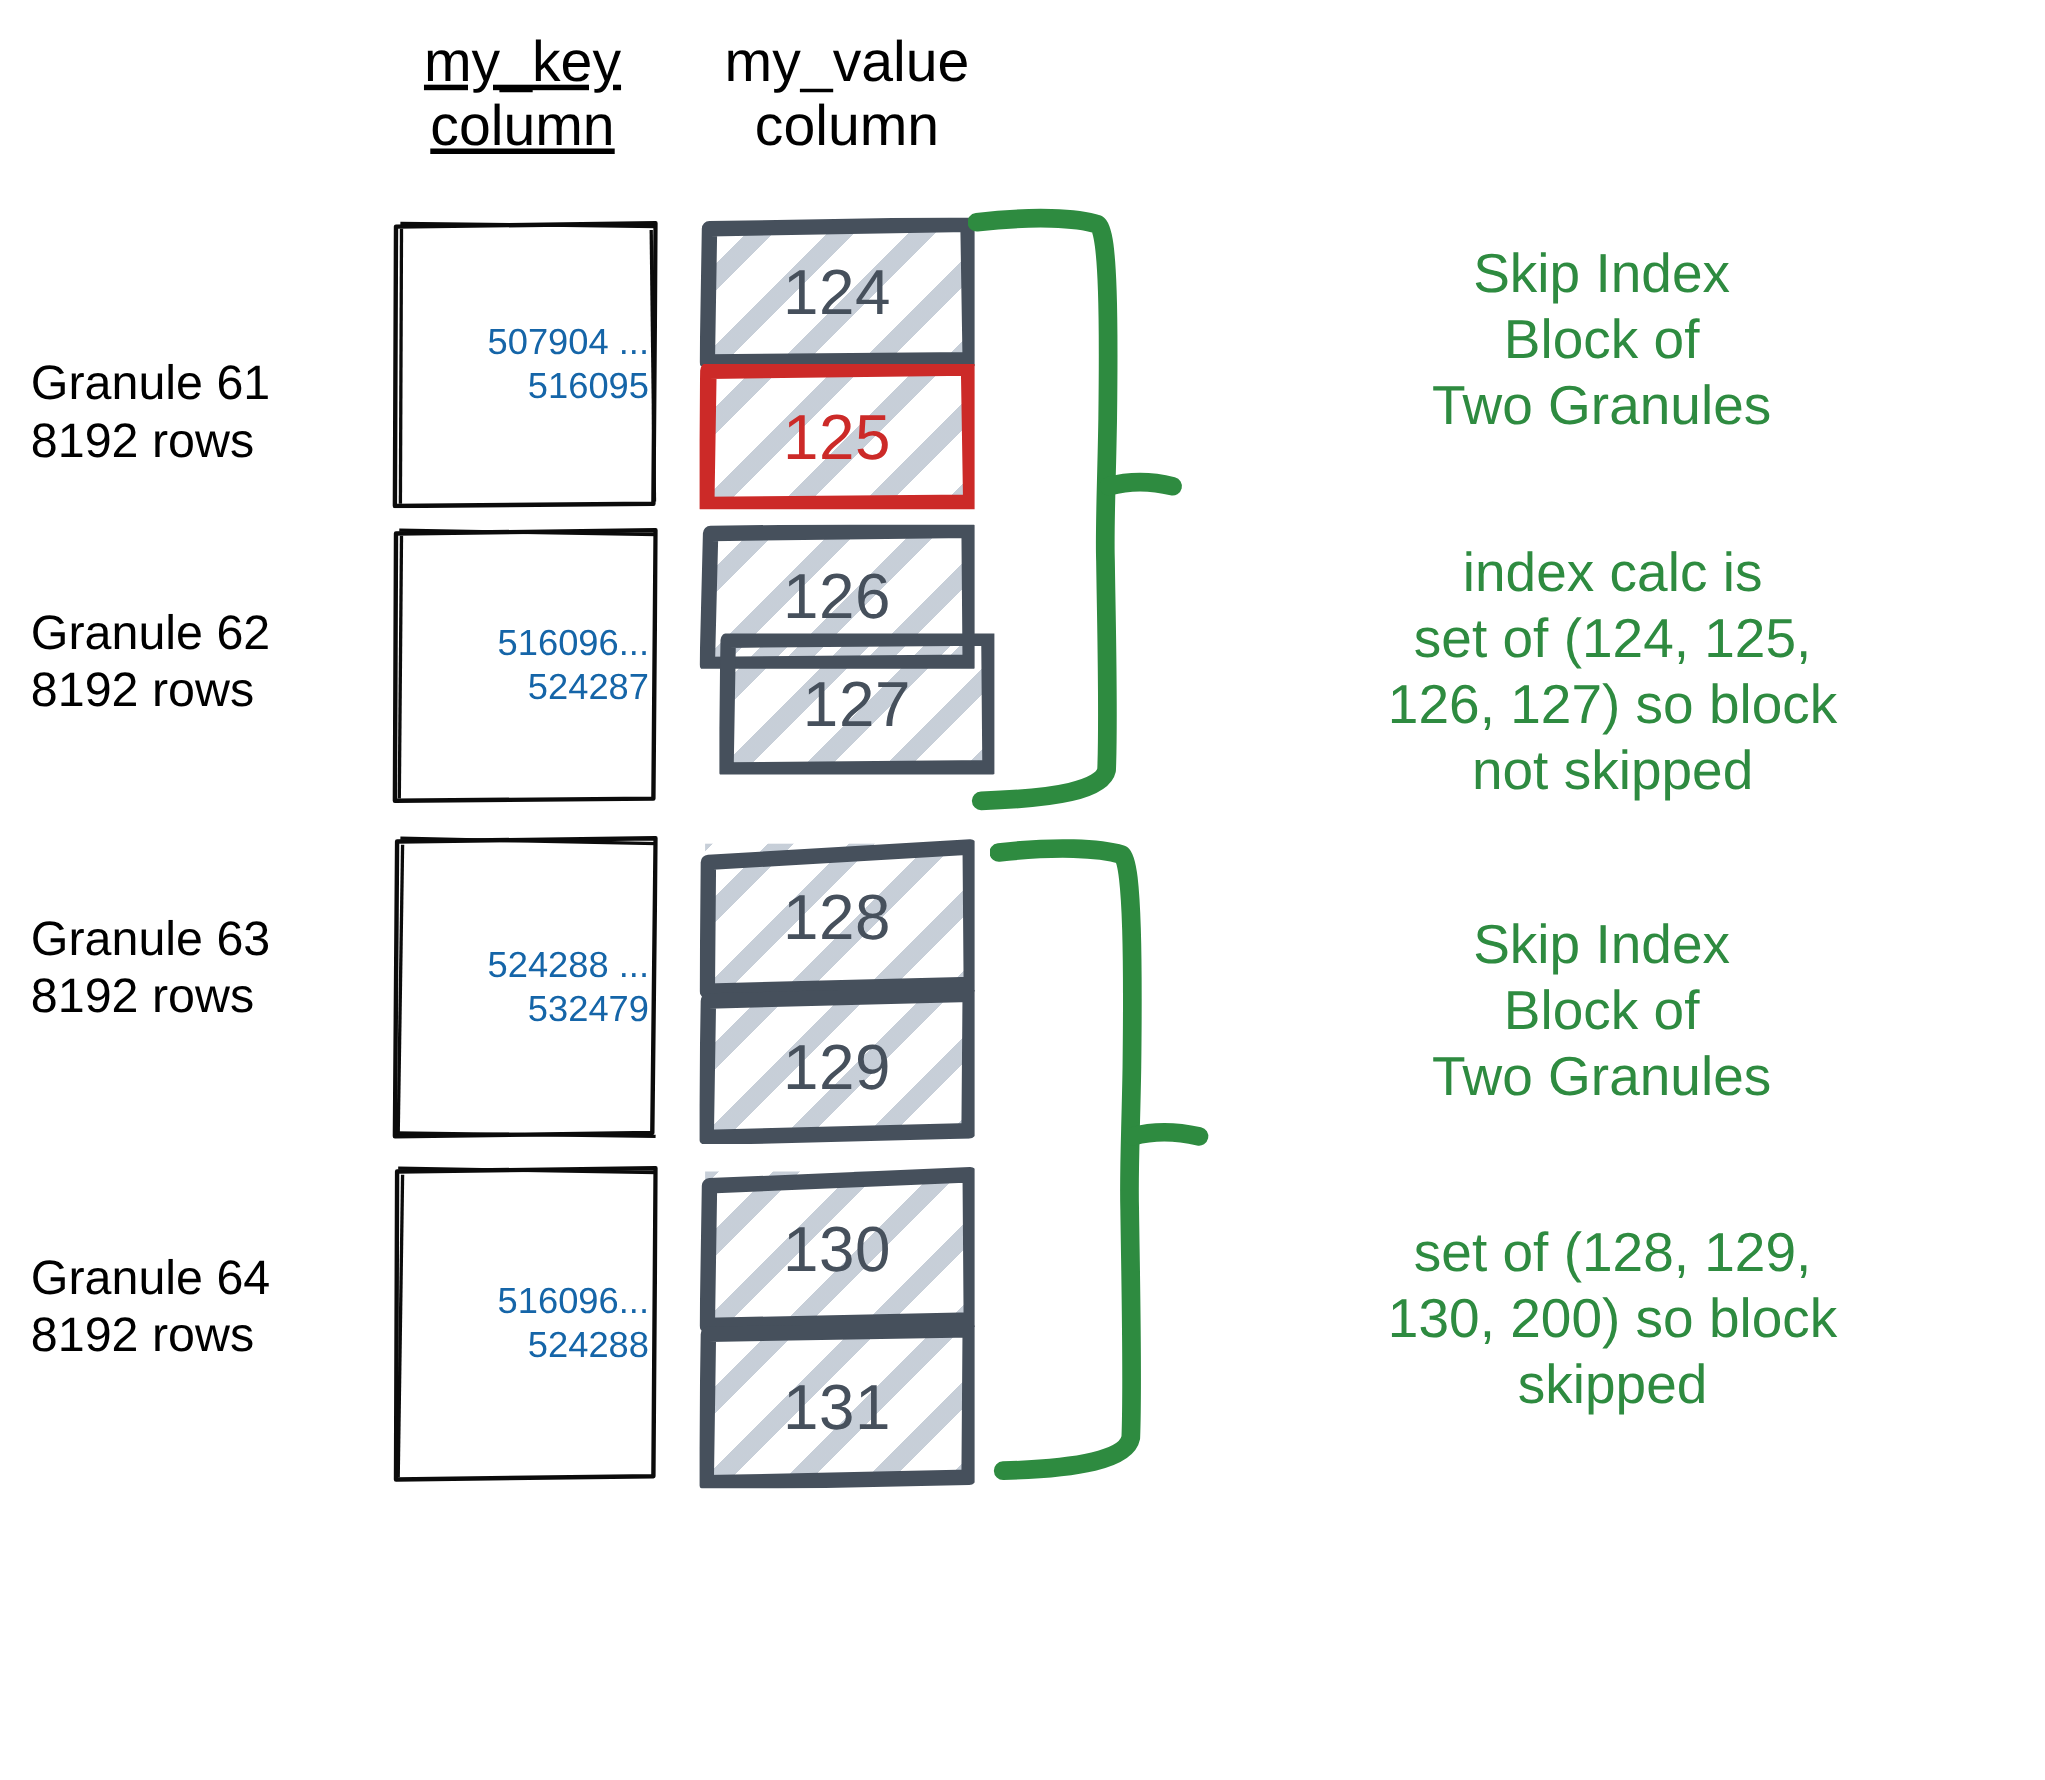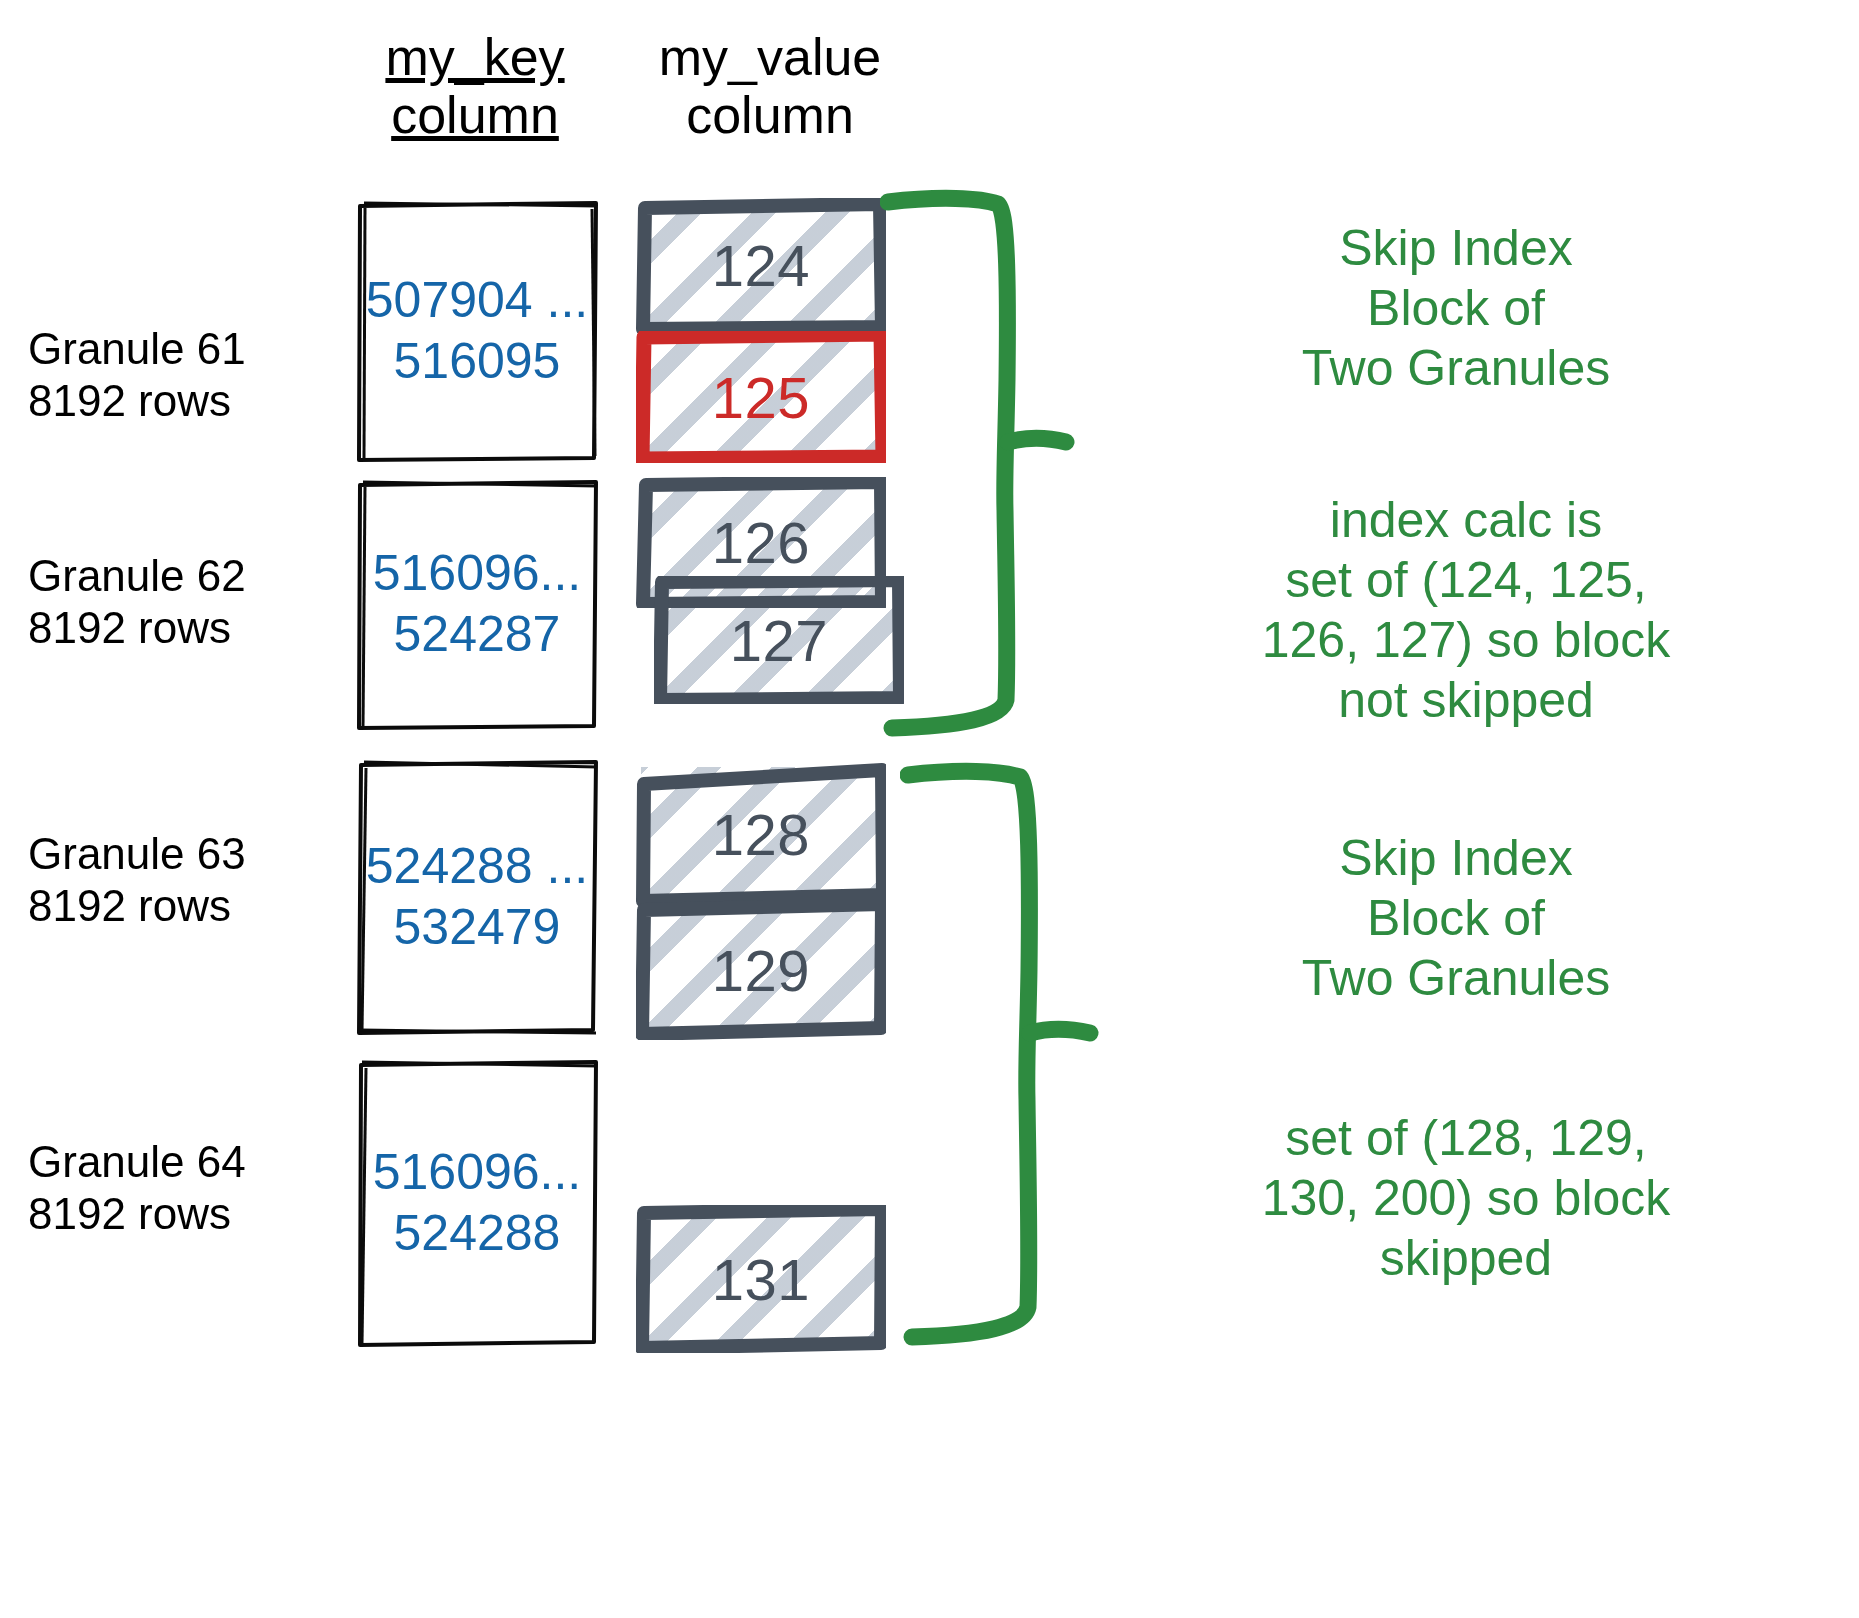--- a/index.html
+++ b/index.html
@@ -51,23 +51,23 @@
     box-sizing: border-box;
     display: flex;
     align-items: center;
     justify-content: center;
   }
   .key-box .sketch-rect { position: absolute; inset: 0; }
   .key-text {
     position: relative;
     z-index: 2;
     color: #1565A8;
-    font-size: 50px;
+    font-size: 33px;
     line-height: 1.22;
-    text-align: center;
+    text-align: right;
     white-space: pre-line;
     width: 100%;
     padding: 0 8px;
     box-sizing: border-box;
   }
 
   
   .val-cell {
     position: absolute;
     left: 636px;
@@ -219,20 +219,27 @@
   <div class="key-box" style="top:1058px; height:290px;">
     <svg class="sketch-rect" viewBox="0 0 242 290" preserveAspectRatio="none">
       <path d="M5 7 L240 4 L238 284 L4 287 Z" fill="#ffffff" stroke="#0b0b0b" stroke-width="4" stroke-linejoin="round"></path>
       <path d="M6 4 L241 8" fill="none" stroke="#0b0b0b" stroke-width="3"></path>
       <path d="M10 10 L6 285" fill="none" stroke="#0b0b0b" stroke-width="3"></path>
     </svg>
     <div class="key-text">516096...
 524288</div>
   </div>
 
+  <div class="val-cell" style="top:1060px; height:150px;">
+    <div class="hatch"></div>
+    <svg class="sketch-rect" viewBox="0 0 250 150" preserveAspectRatio="none">
+      <path d="M9 18 L246 8 L247 140 L7 145 Z" fill="none" stroke="#46505C" stroke-width="14" stroke-linejoin="round" stroke-linecap="round"></path>
+    </svg>
+    <div class="val-text">130</div>
+  </div>
 
   <div class="val-cell" style="top:1205px; height:148px;">
     <div class="hatch"></div>
     <svg class="sketch-rect" viewBox="0 0 250 148" preserveAspectRatio="none">
       <path d="M8 8 L246 4 L245 138 L6 143 Z" fill="none" stroke="#46505C" stroke-width="14" stroke-linejoin="round" stroke-linecap="round"></path>
     </svg>
     <div class="val-text">131</div>
   </div>
 
   <svg class="brace" style="left:880px; top:180px; width:220px; height:570px;" viewBox="0 0 220 570">

